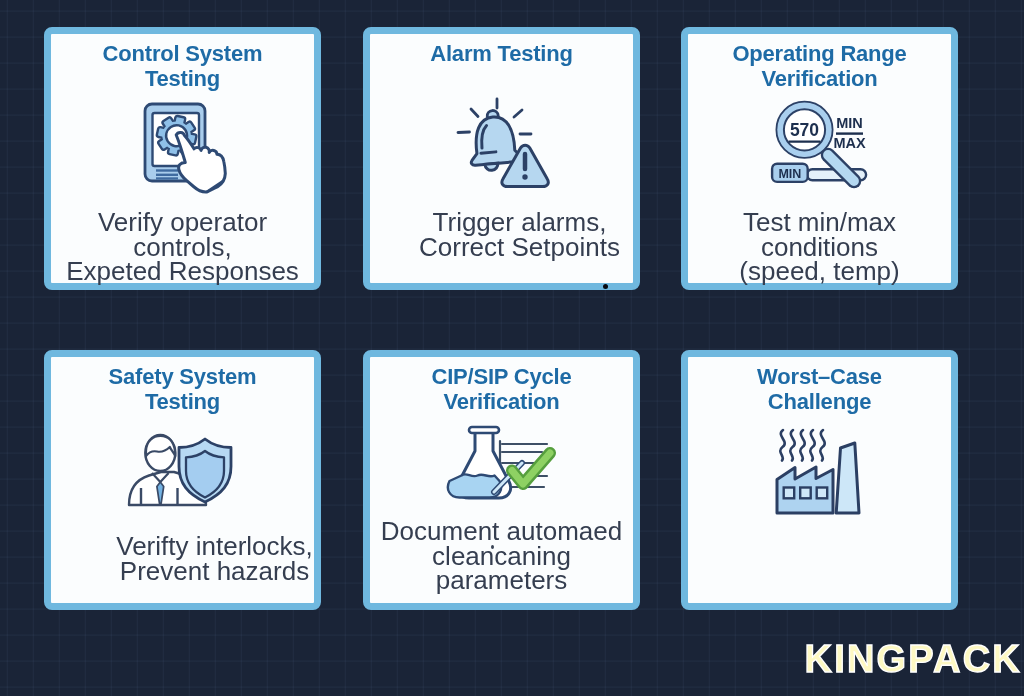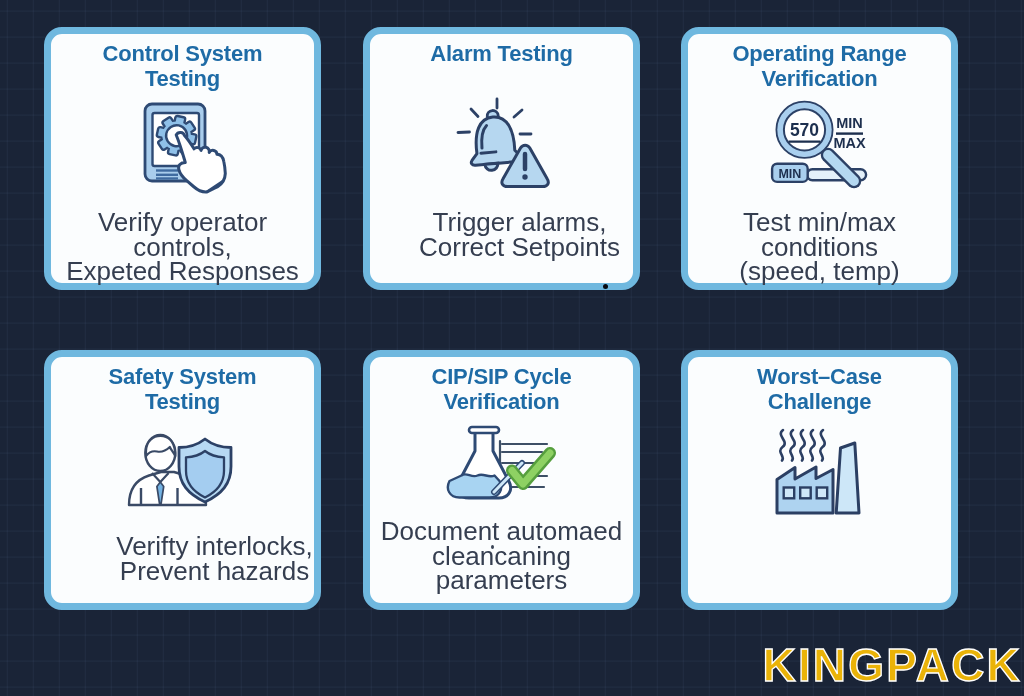--- a/index.html
+++ b/index.html
@@ -5,28 +5,28 @@
   html,body{margin:0;padding:0;}
   body{width:1024px;height:696px;overflow:hidden;position:relative;
     background-color:#1a2437;
     background-image:
       linear-gradient(rgba(130,165,215,0.075) 1px, transparent 1px),
       linear-gradient(90deg, rgba(130,165,215,0.075) 1px, transparent 1px);
     background-size:26px 26px;
     background-position:6.8px 10.6px;
     font-family:"Liberation Sans", sans-serif;
   }
-  .card{position:absolute;background:#fbfdfe;border:7px solid #6fb8df;border-radius:18px;box-sizing:border-box;}
+  .card{position:absolute;background:#fbfdfe;border:7px solid #6fb8df;border-radius:8px;box-sizing:border-box;}
   .title{position:absolute;left:0;top:7px;width:100%;text-align:center;
     font-weight:bold;font-size:22px;line-height:25px;color:#1e6ba6;letter-spacing:-0.2px;}
   .body{position:absolute;left:0;width:100%;text-align:center;
     font-size:26px;line-height:24.5px;color:#353e50;}
   svg{position:absolute;}
-  .logo{position:absolute;top:638px;right:2px;color:#eab308;
-    font-weight:bold;font-size:46px;letter-spacing:2.2px;-webkit-text-stroke:1.3px #ffffff;}
+  .logo{position:absolute;top:638px;right:2px;color:#fef9c3;
+    font-weight:bold;font-size:38px;letter-spacing:2.2px;-webkit-text-stroke:1.3px #ffffff;}
 </style>
 </head>
 <body>
 
 <div class="card" style="left:44px;top:27px;width:277px;height:263px;">
   <div class="title">Control System<br>Testing</div>
   <svg style="left:85px;top:68px;" width="120" height="96" viewBox="0 0 120 96">
 
     <rect x="9" y="2" width="60" height="77" rx="7" fill="#a9cdec" stroke="#2e4a74" stroke-width="2.8"></rect>
     <rect x="16.5" y="11" width="46.5" height="53" rx="2" fill="#ffffff" stroke="#2e4a74" stroke-width="2.4"></rect>

